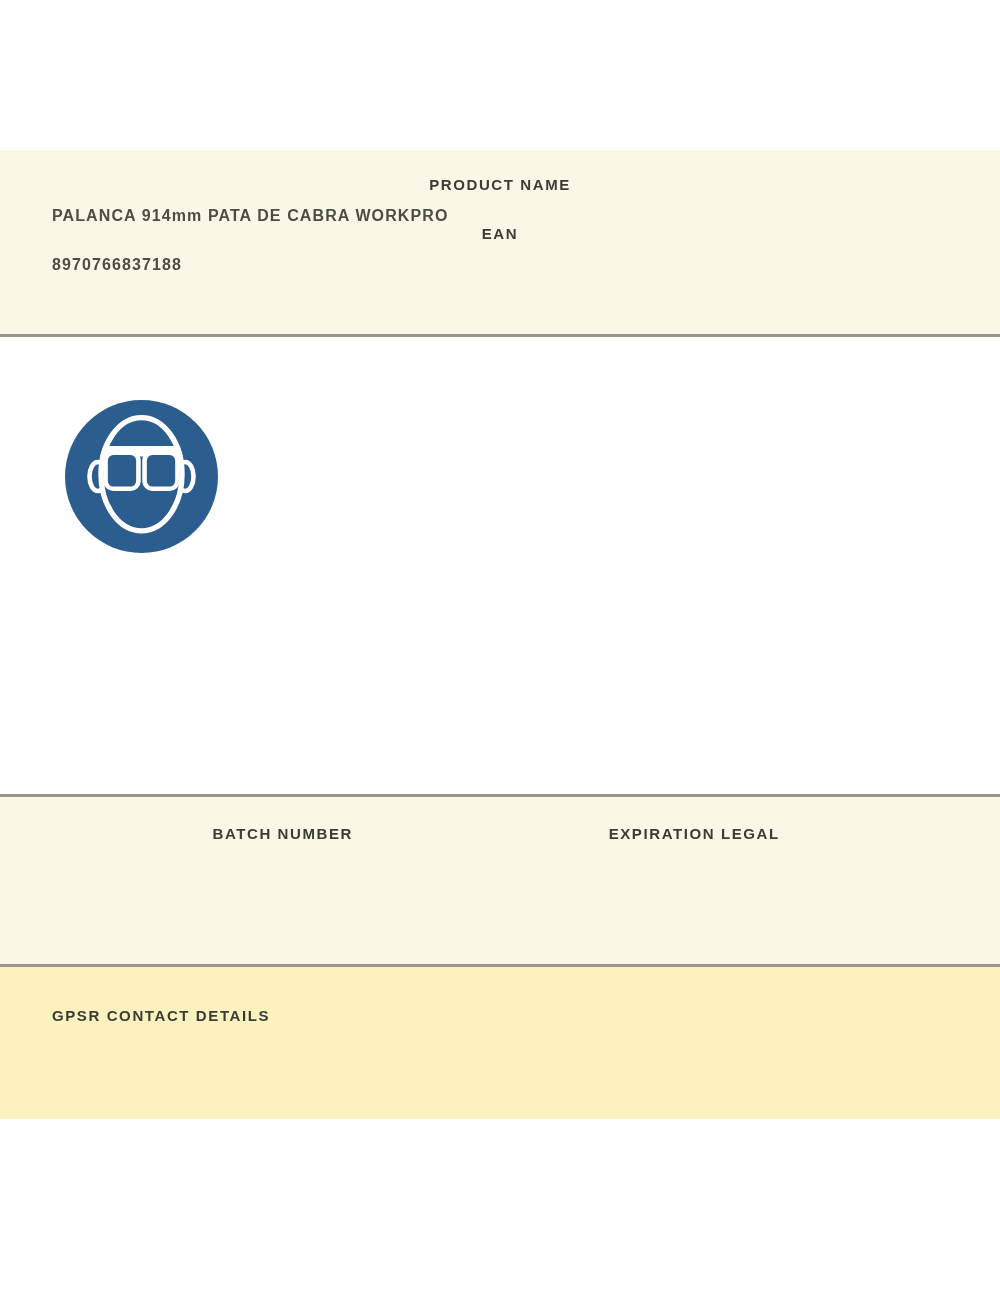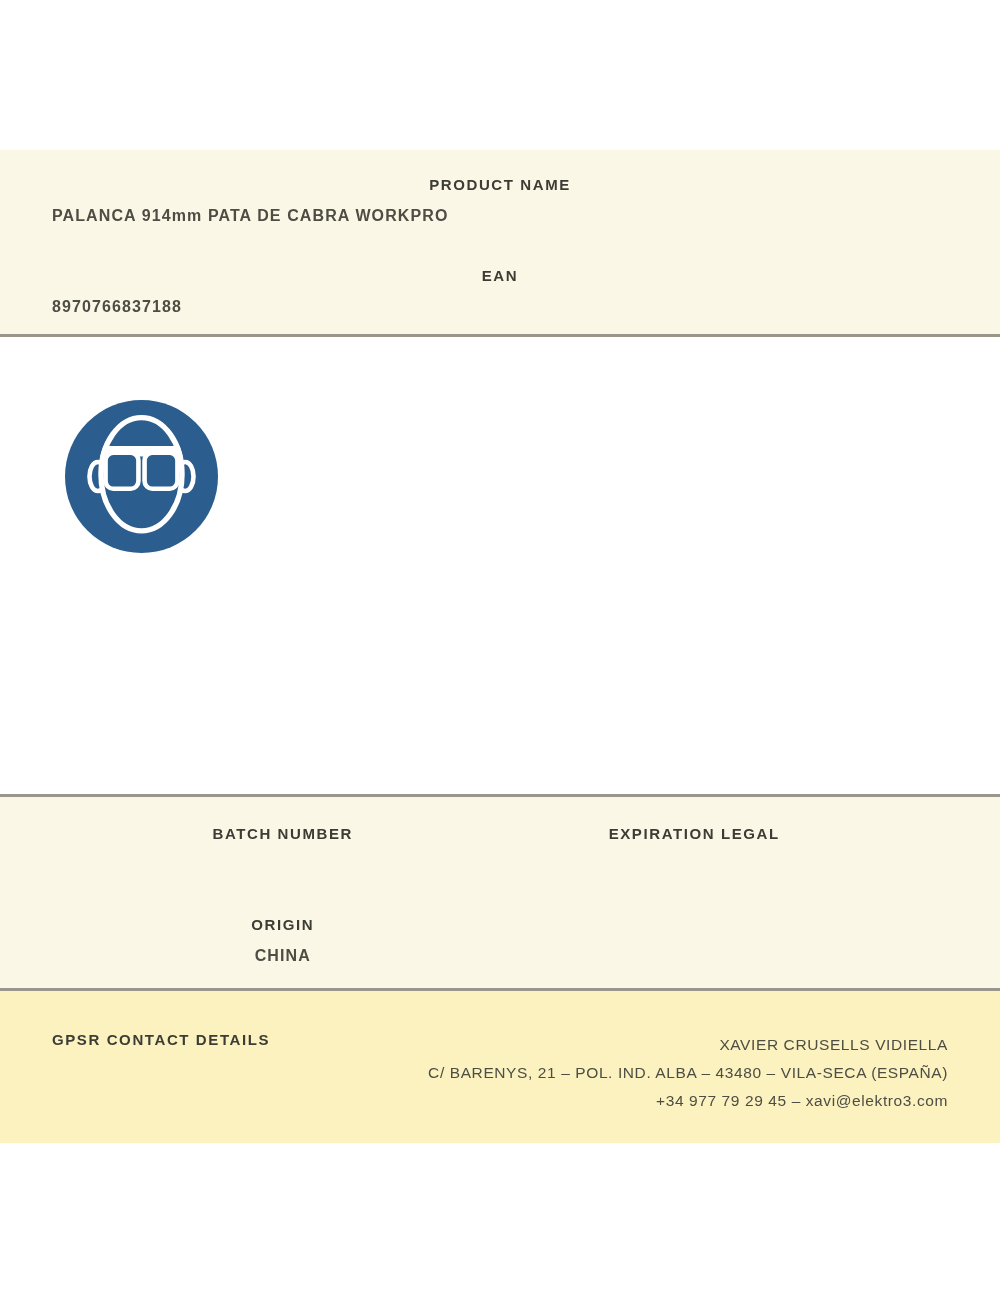--- a/index.html
+++ b/index.html
@@ -31,39 +31,39 @@
   }
   .label{
     font-size:15px;font-weight:700;letter-spacing:1.6px;
     color:var(--heading-text);
   }
   .value{
     font-size:16px;font-weight:700;letter-spacing:1.1px;
     color:var(--body-text);
   }
   .field .label{margin-bottom:14px;text-align:center;}
-  .field-gap{margin-top:42px;}
+  .field-gap{}
 
   
   .pictogram-section{
     background:var(--page-bg);
     height:457px;
   }
   .pictogram{
     display:inline-block;
     margin:63px 0 0 65px;
     width:153px;height:153px;
   }
 
   
   .details-section{
     background:var(--cream-bg);
     border-top:3px solid var(--divider);
     border-bottom:3px solid var(--divider);
-    height:197px;
+    height:173px;
     padding:28px 100px 0 77px;
   }
   .details-grid{
     display:grid;
     grid-template-columns:1fr 1fr;
     row-gap:74px;
   }
   .detail{text-align:center;}
   .detail .label{margin-bottom:0;}
   .detail .value{margin-top:14px;}
@@ -121,29 +121,20 @@
   </section>
 
   <section class="details-section">
     <div class="details-grid">
       <div class="detail">
         <div class="label">BATCH NUMBER</div>
       </div>
       <div class="detail">
         <div class="label">EXPIRATION LEGAL</div>
       </div>
-      <div class="detail">
-        <div class="label">ORIGIN</div>
-        <div class="value">CHINA</div>
-      </div>
     </div>
   </section>
 
   <section class="gpsr-section">
     <div class="label">GPSR CONTACT DETAILS</div>
-    <div class="gpsr-contact">
-      <div class="contact-line">XAVIER CRUSELLS VIDIELLA</div>
-      <div class="contact-line">C/ BARENYS, 21 – POL. IND. ALBA – 43480 – VILA-SECA (ESPAÑA)</div>
-      <div class="contact-line">+34 977 79 29 45 – xavi@elektro3.com</div>
-    </div>
   </section>
 
 </div>
 
 </body></html>

